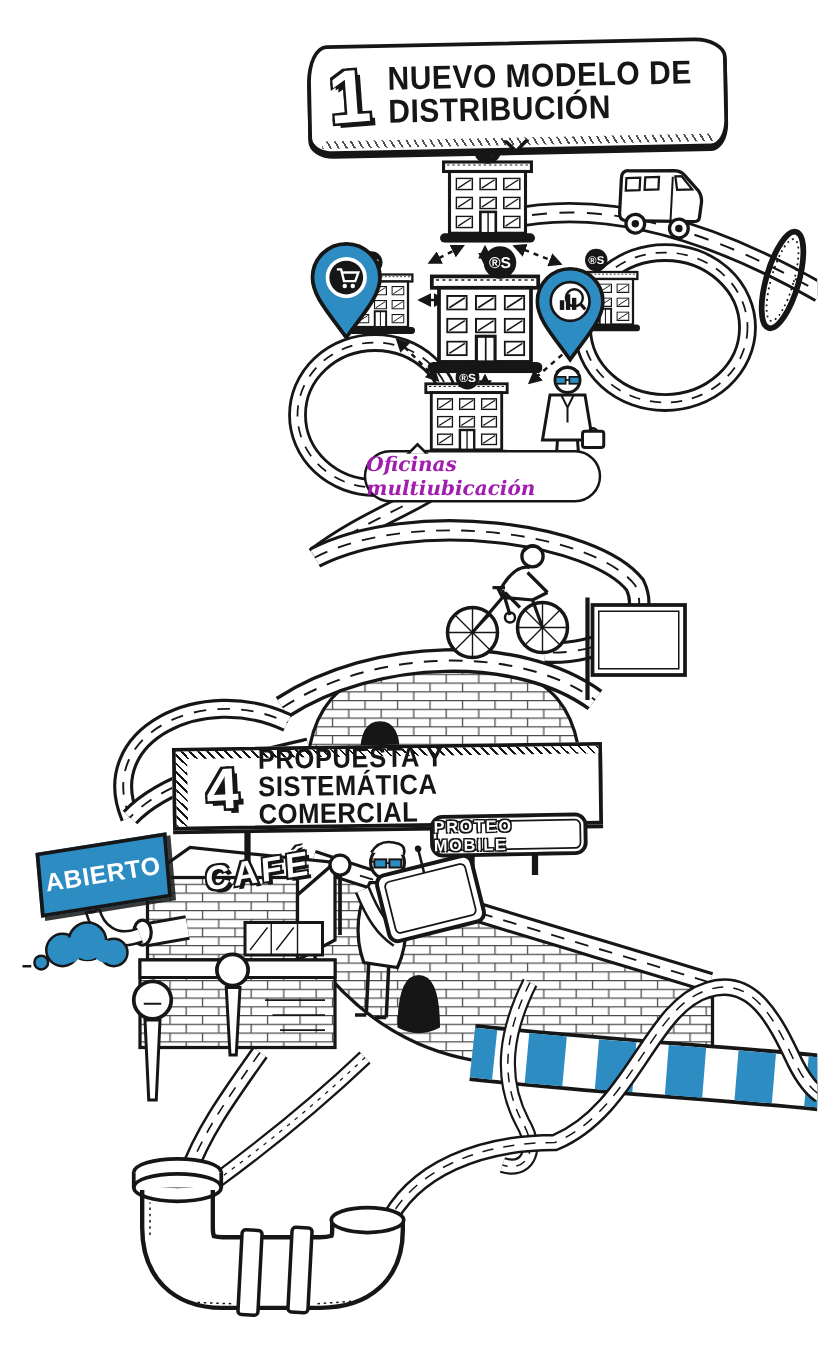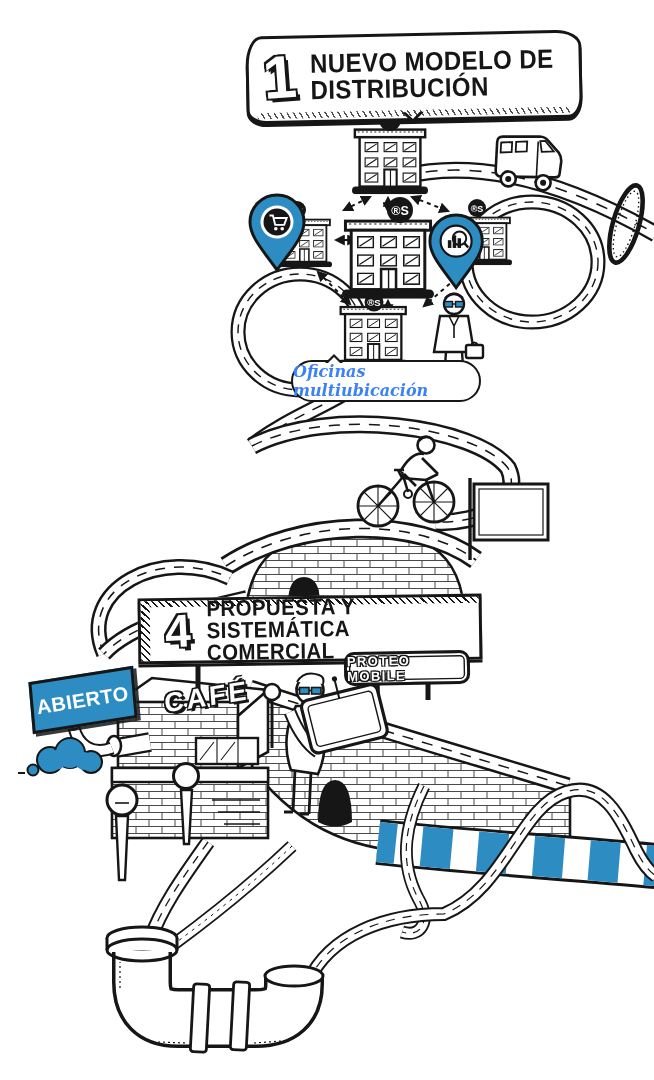--- a/index.html
+++ b/index.html
@@ -29,21 +29,21 @@
   .banner4 .big-num{font-size:46px;margin:0 16px 0 18px;transform:rotate(-2deg)}
   .banner4 .banner-text{font-size:20.5px}
   .hatch-left{position:absolute;left:0;top:0;bottom:0;width:9px;
     background:repeating-linear-gradient(45deg,#161616 0 1.5px,#fff 1.5px 5px)}
   .hatch-top{position:absolute;left:9px;right:0;top:0;height:6px;
     background:repeating-linear-gradient(45deg,#161616 0 1.5px,#fff 1.5px 5px)}
 
   
   .bubble{left:291px;top:360px;width:190px;height:42px;background:#fff;border:2.8px solid #161616;border-radius:22px;
     display:flex;align-items:center;justify-content:center;
-    font-family:"DejaVu Serif",serif;font-style:italic;font-weight:700;font-size:16px;color:#3b82f6}
+    font-family:"DejaVu Serif",serif;font-style:italic;font-weight:700;font-size:16px;color:#a21caf}
   .bubble .tail{position:absolute;top:-17px;left:32px;width:0;height:0;border:9px solid transparent;border-bottom-color:#161616}
   .bubble .tail-in{position:absolute;top:-11px;left:35px;width:0;height:0;border:6px solid transparent;border-bottom-color:#fff}
 
   
   .proteo{left:344px;top:651px;width:126px;height:34px;background:#fff;border:3px solid #161616;border-radius:10px;
     box-shadow:inset 0 0 0 2px #fff,inset 0 0 0 3.4px #161616;
     display:flex;align-items:center;justify-content:center;transform:rotate(-1deg)}
   .proteo span{font-size:13px;font-weight:900;letter-spacing:1.4px;color:#fff;
     text-shadow:-1.2px -1.2px 0 #161616,1.2px -1.2px 0 #161616,-1.2px 1.2px 0 #161616,1.2px 1.2px 0 #161616}
 

